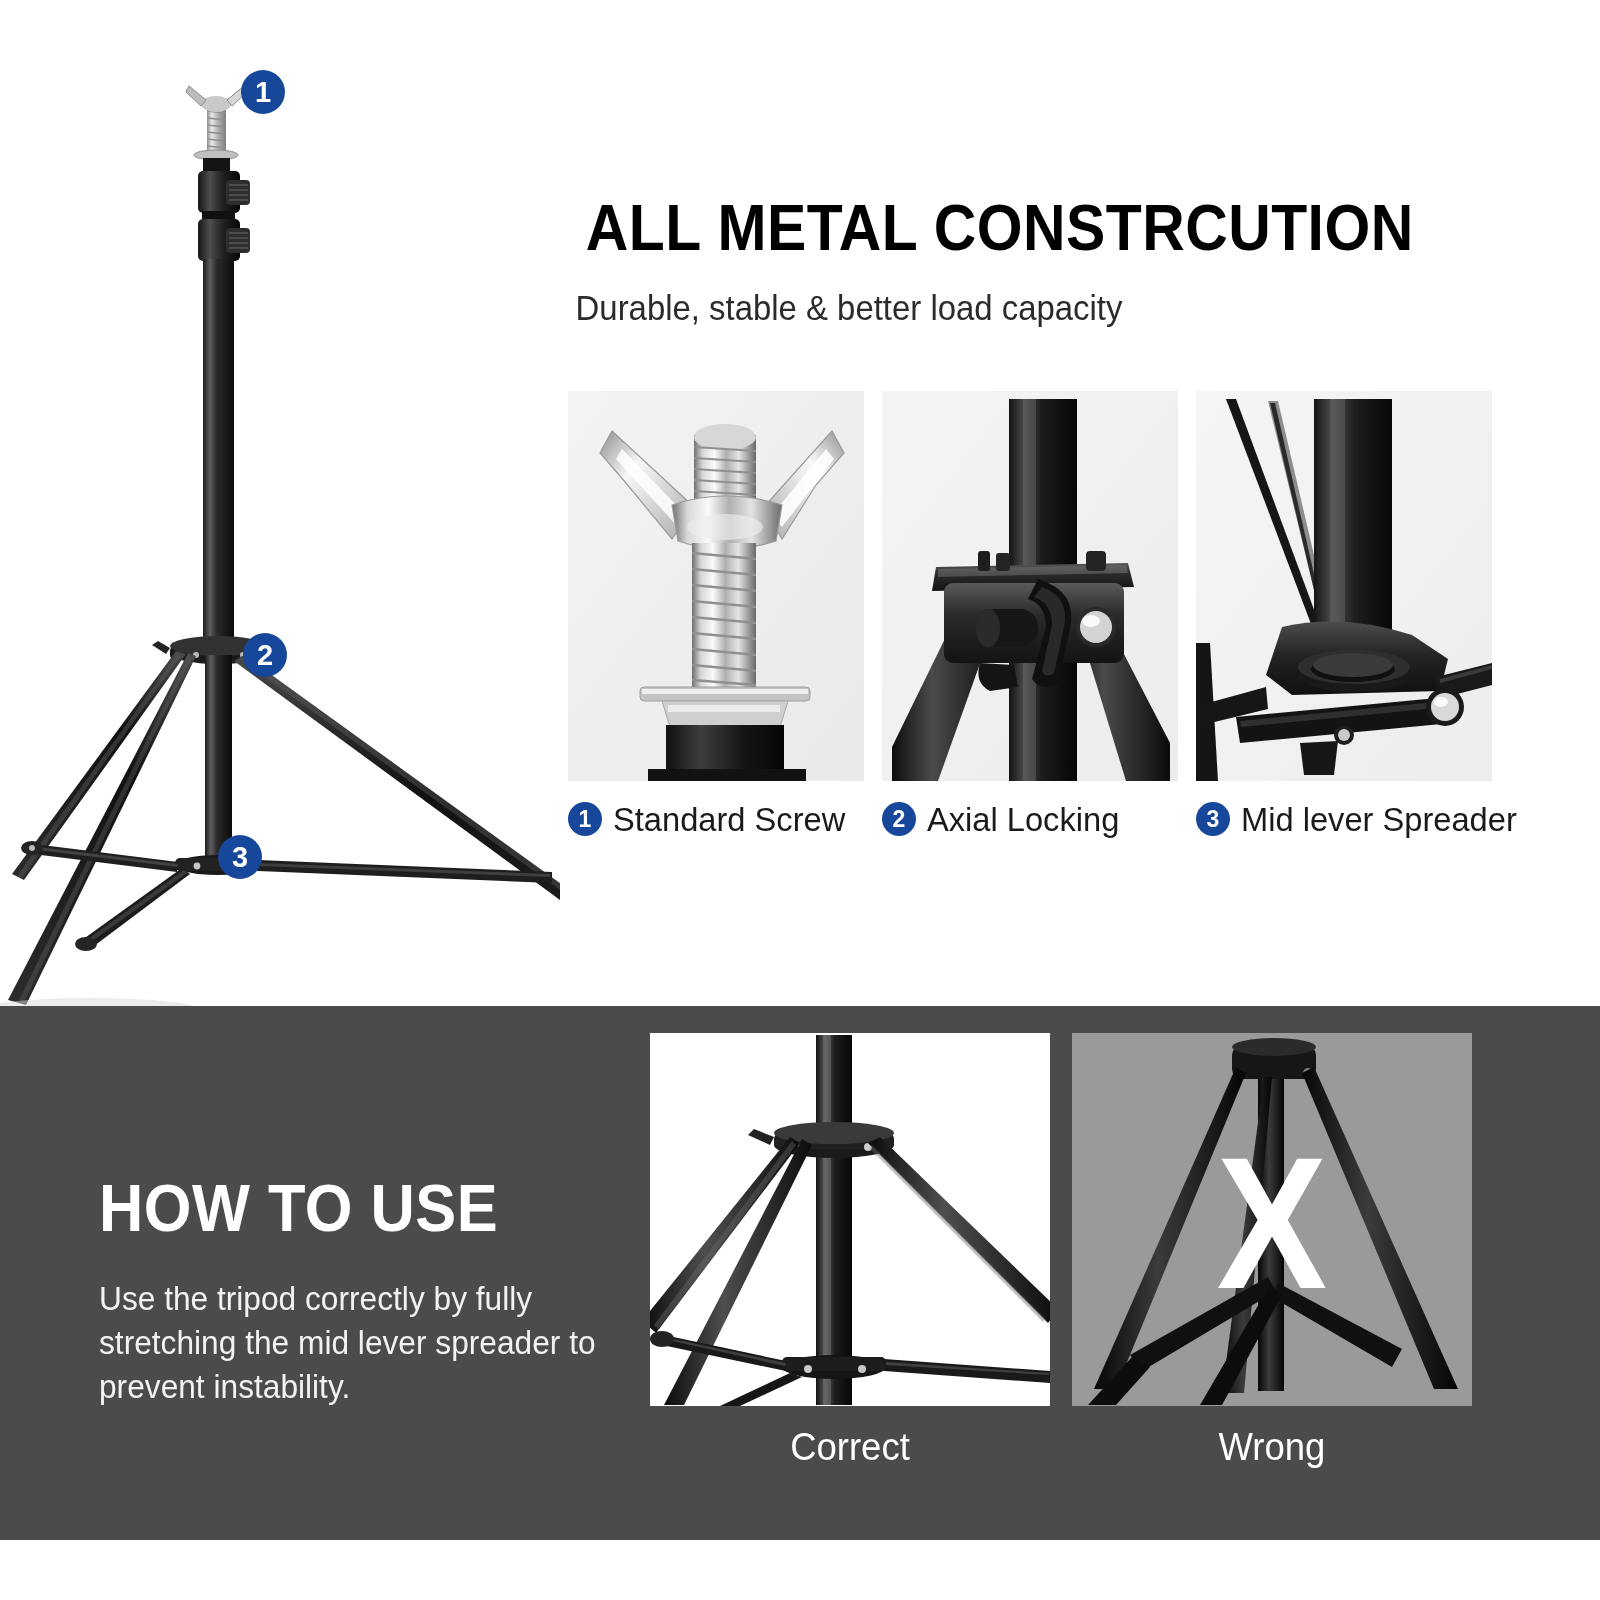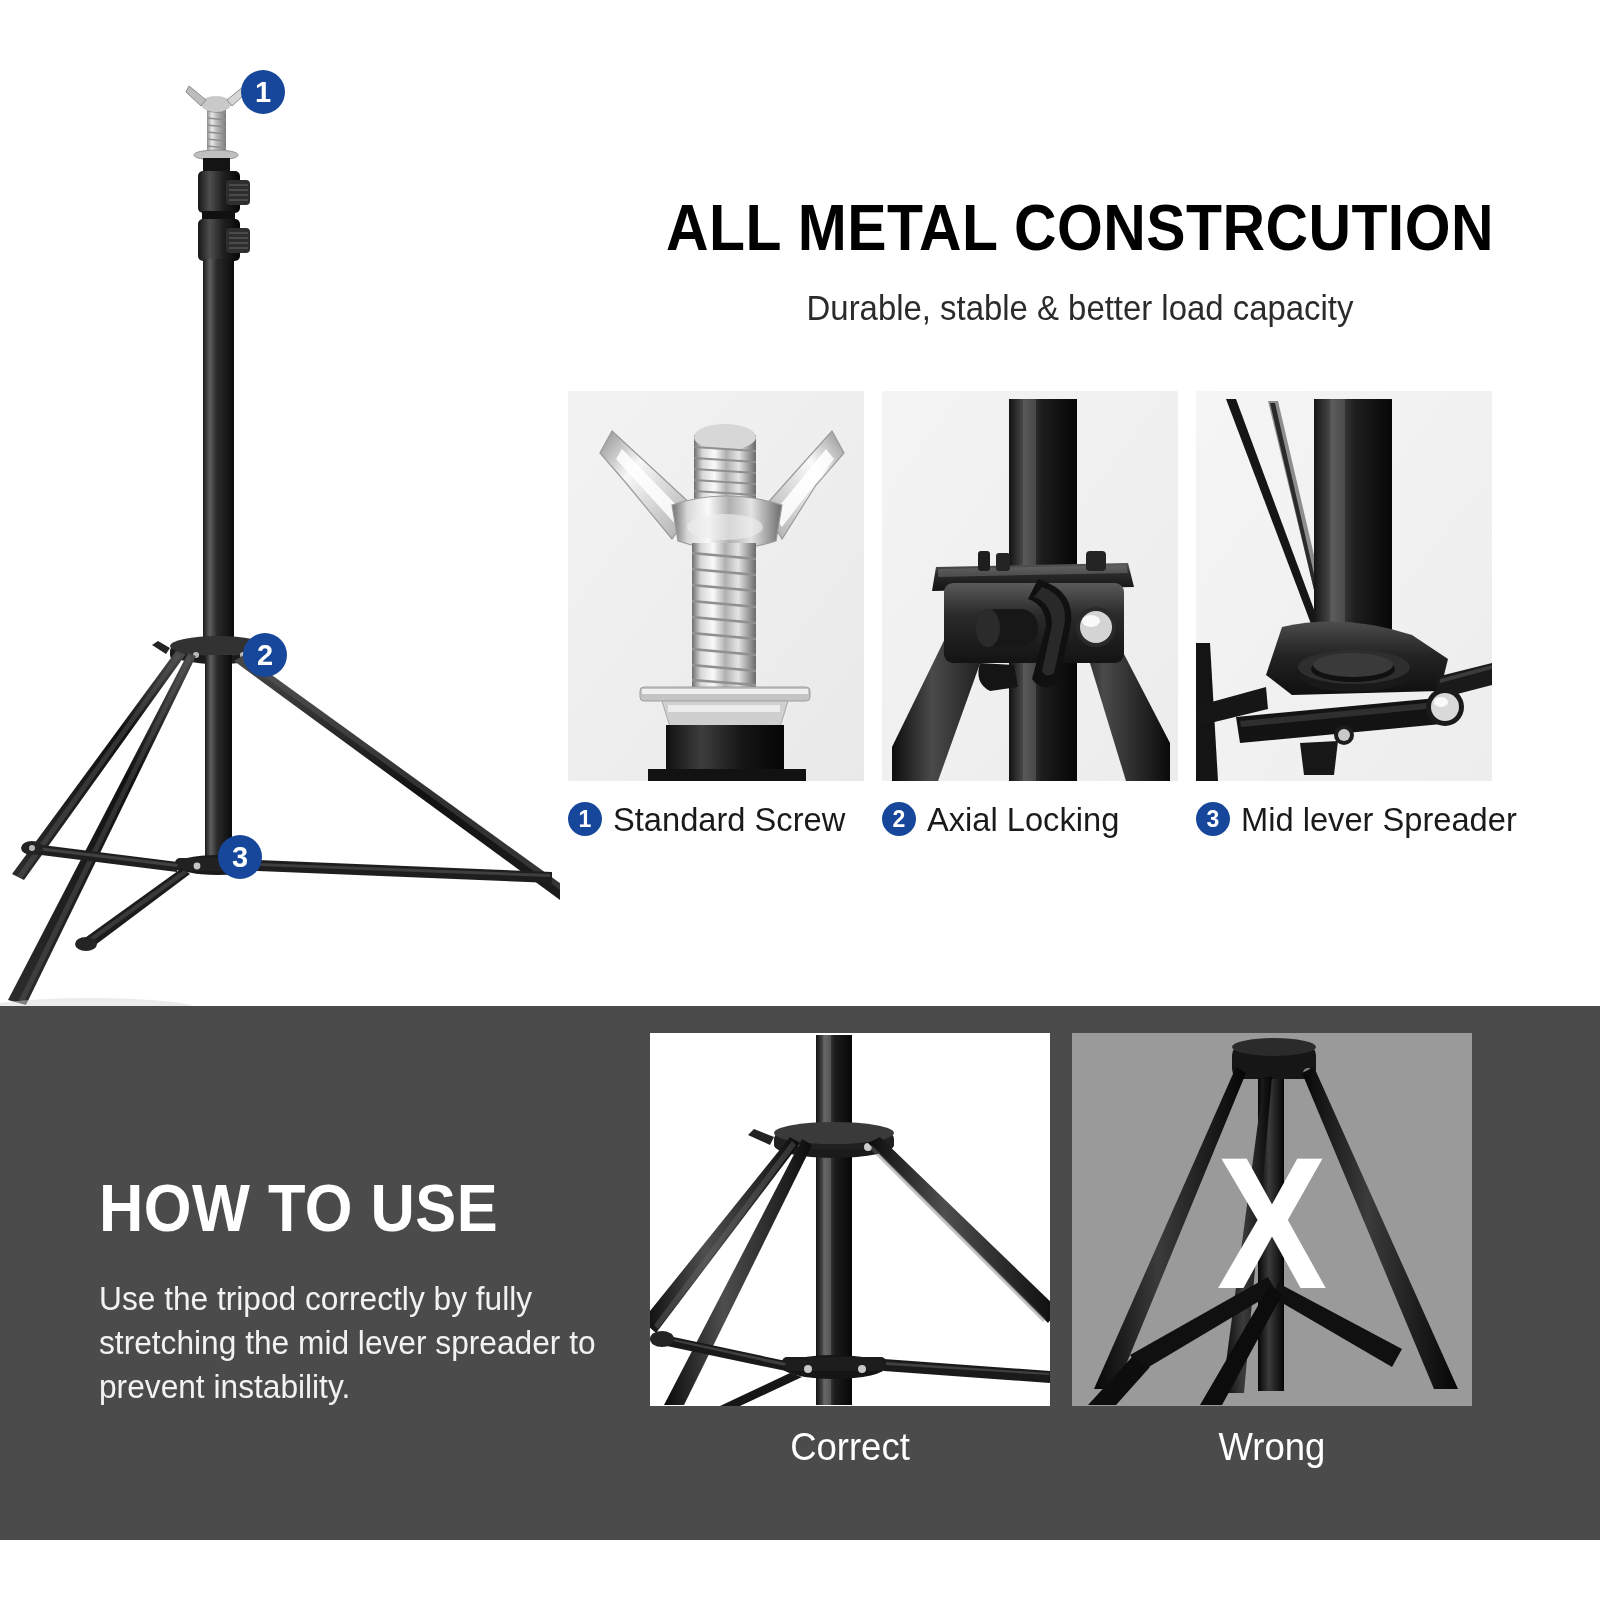--- a/index.html
+++ b/index.html
@@ -37,23 +37,22 @@
     position: absolute;
     left: 0; top: 0;
     width: 560px;
     height: 1066px;
   }
   .hero-tripod svg { display: block; }
 
   
   .headline-block {
     position: absolute;
-    left: 570px; top: 196px;
+    left: 545px; top: 196px;
     width: 1020px;
-    text-align: center;
   }
   .headline {
     font-family: "Liberation Sans Narrow", "Liberation Sans", sans-serif;
     font-weight: bold;
     font-size: 64px;
     letter-spacing: 0.5px;
     color: #000000;
     line-height: 1.0;
     margin: 0;
     transform: scaleX(0.92);

